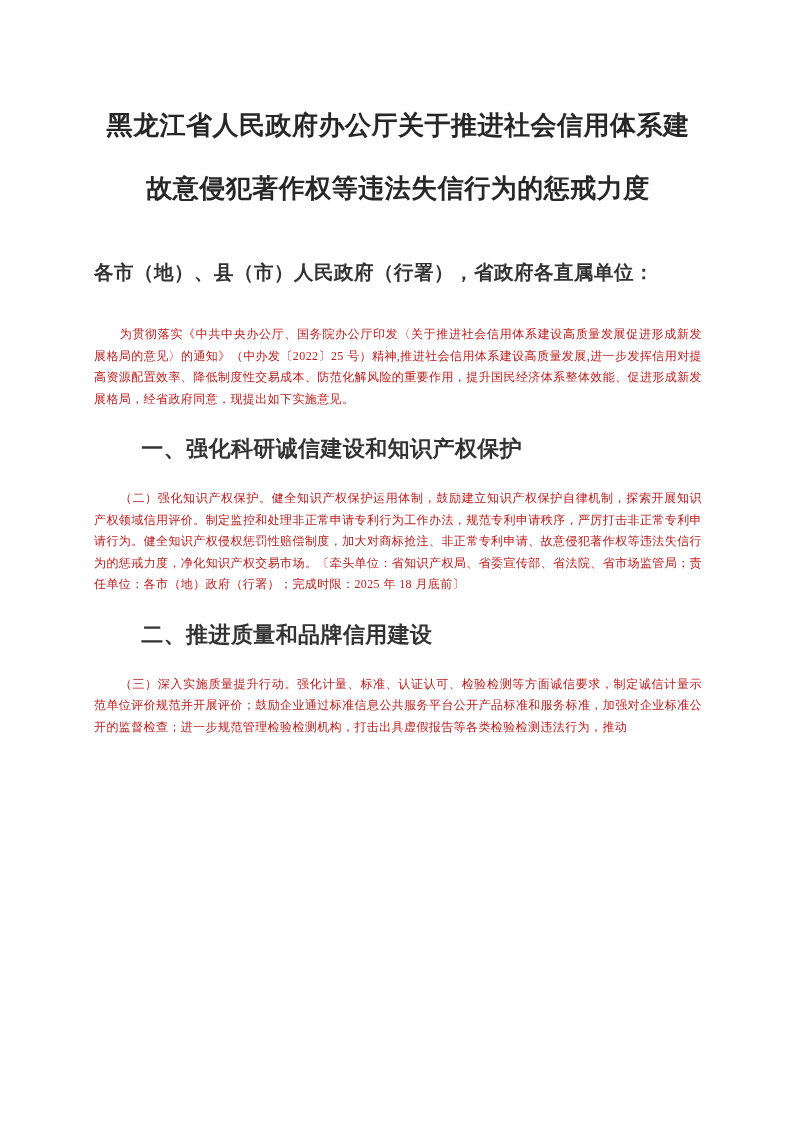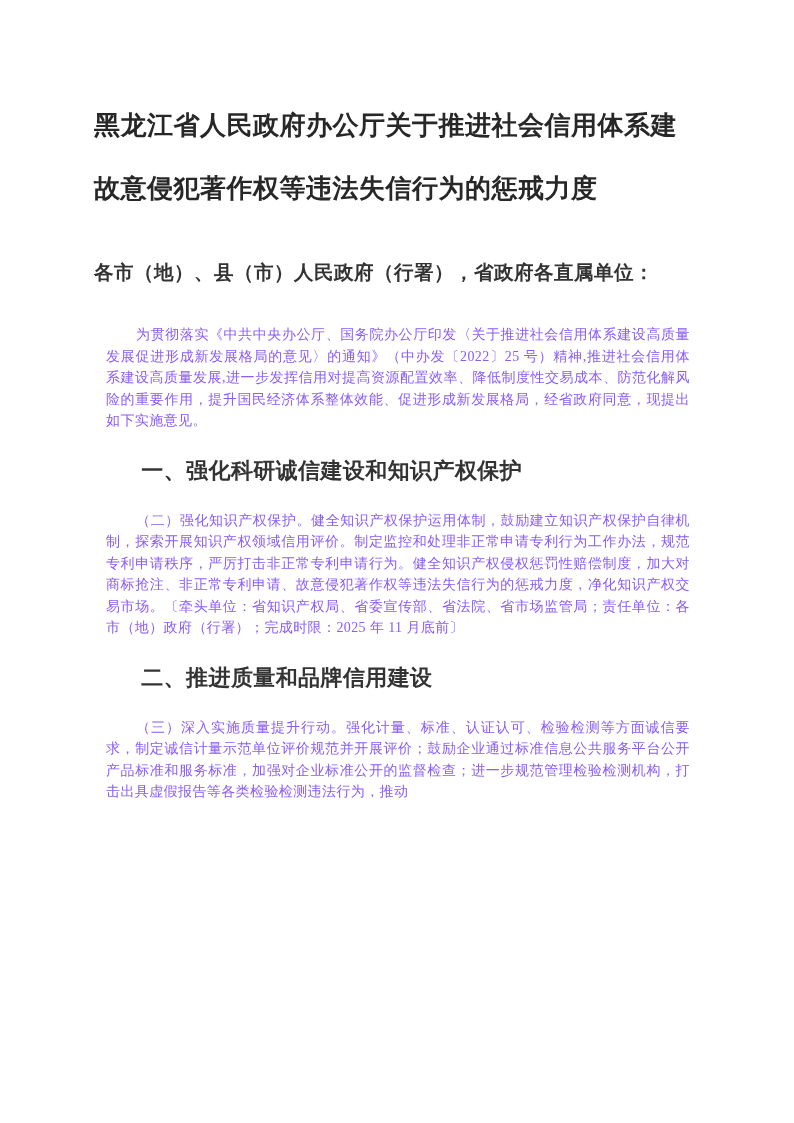--- a/index.html
+++ b/index.html
@@ -15,46 +15,47 @@
     margin: 0;
     padding: 94px 92px 0 94px;
     background: #ffffff;
     overflow: hidden;
     font-family: "Liberation Serif", "DejaVu Serif", serif;
     color: #3f3f3f;
   }
   .doc-title {
     margin: 0;
     padding: 0;
+    text-align: center;
     font-size: 26px;
     line-height: 63px;
     font-weight: 700;
     letter-spacing: 0.5px;
     color: #272727;
   }
   .title-line {
     display: block;
     white-space: nowrap;
   }
   .salutation {
     margin: 40px 0 0 0;
     font-size: 19.5px;
     line-height: 26px;
     font-weight: 700;
     letter-spacing: 0.5px;
     color: #333333;
   }
   .body-para {
-    margin: 12px;
-    font-size: 14px;
+    margin: 0;
+    font-size: 12px;
     line-height: 21.5px;
     letter-spacing: 0.4px;
     text-align: justify;
     text-indent: 2.15em;
-    color: #8b5cf6;
+    color: #b91c1c;
   }
   .intro-para   { margin-top: 38px; }
   .section-para { margin-top: 28px; }
   .section-heading {
     margin: 28px 0 0 0;
     font-size: 22px;
     line-height: 22px;
     font-weight: 700;
     letter-spacing: 0.4px;
     text-indent: 2.15em;
@@ -71,19 +72,19 @@
     <span class="title-line">故意侵犯著作权等违法失信行为的惩戒力度</span>
   </h1>
 
   <p class="salutation">各市（地）、县（市）人民政府（行署），省政府各直属单位：</p>
 
   <p class="body-para intro-para">为贯彻落实《中共中央办公厅、国务院办公厅印发〈关于推进社会信用体系建设高质量发展促进形成新发展格局的意见〉的通知》（中办发〔2022〕25 号）精神,推进社会信用体系建设高质量发展,进一步发挥信用对提高资源配置效率、降低制度性交易成本、防范化解风险的重要作用，提升国民经济体系整体效能、促进形成新发展格局，经省政府同意，现提出如下实施意见。</p>
 
   <h2 class="section-heading">一、强化科研诚信建设和知识产权保护</h2>
 
 
-  <p class="body-para section-para">（二）强化知识产权保护。健全知识产权保护运用体制，鼓励建立知识产权保护自律机制，探索开展知识产权领域信用评价。制定监控和处理非正常申请专利行为工作办法，规范专利申请秩序，严厉打击非正常专利申请行为。健全知识产权侵权惩罚性赔偿制度，加大对商标抢注、非正常专利申请、故意侵犯著作权等违法失信行为的惩戒力度，净化知识产权交易市场。〔牵头单位：省知识产权局、省委宣传部、省法院、省市场监管局；责任单位：各市（地）政府（行署）；完成时限：2025 年 11 月底前〕</p>
+  <p class="body-para section-para">（二）强化知识产权保护。健全知识产权保护运用体制，鼓励建立知识产权保护自律机制，探索开展知识产权领域信用评价。制定监控和处理非正常申请专利行为工作办法，规范专利申请秩序，严厉打击非正常专利申请行为。健全知识产权侵权惩罚性赔偿制度，加大对商标抢注、非正常专利申请、故意侵犯著作权等违法失信行为的惩戒力度，净化知识产权交易市场。〔牵头单位：省知识产权局、省委宣传部、省法院、省市场监管局；责任单位：各市（地）政府（行署）；完成时限：2025 年 18 月底前〕</p>
 
   <h2 class="section-heading">二、推进质量和品牌信用建设</h2>
 
   <p class="body-para section-para">（三）深入实施质量提升行动。强化计量、标准、认证认可、检验检测等方面诚信要求，制定诚信计量示范单位评价规范并开展评价；鼓励企业通过标准信息公共服务平台公开产品标准和服务标准，加强对企业标准公开的监督检查；进一步规范管理检验检测机构，打击出具虚假报告等各类检验检测违法行为，推动</p>
 
 </div>
 
 </body></html>

